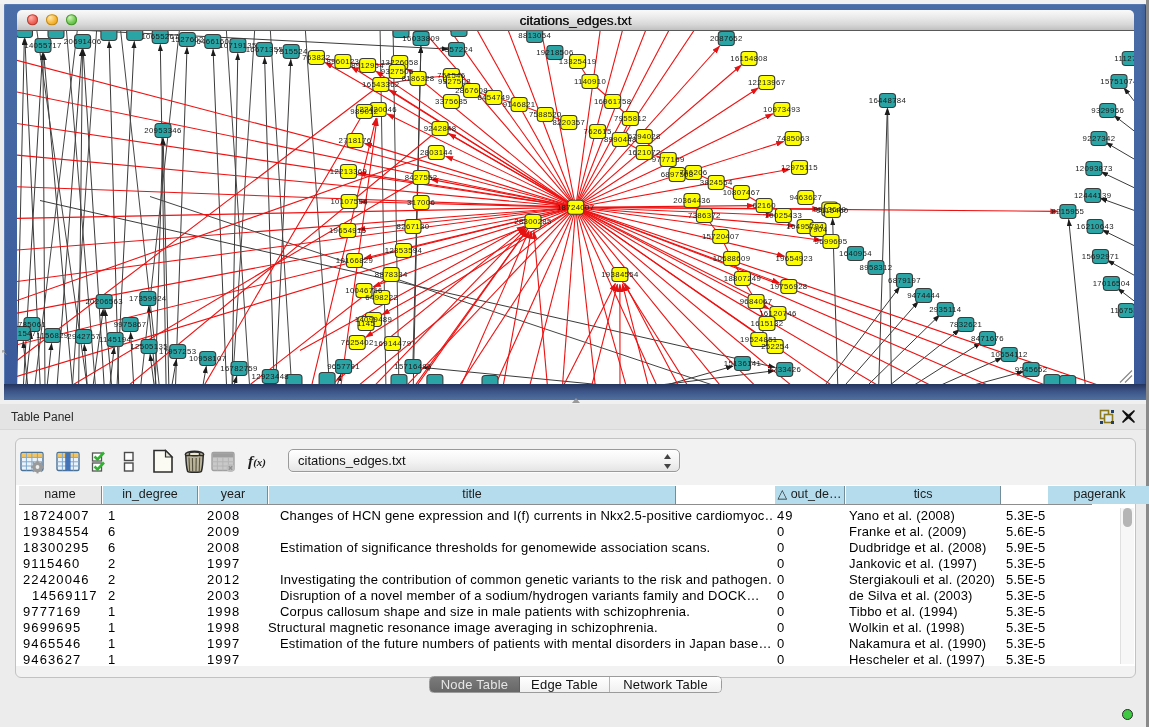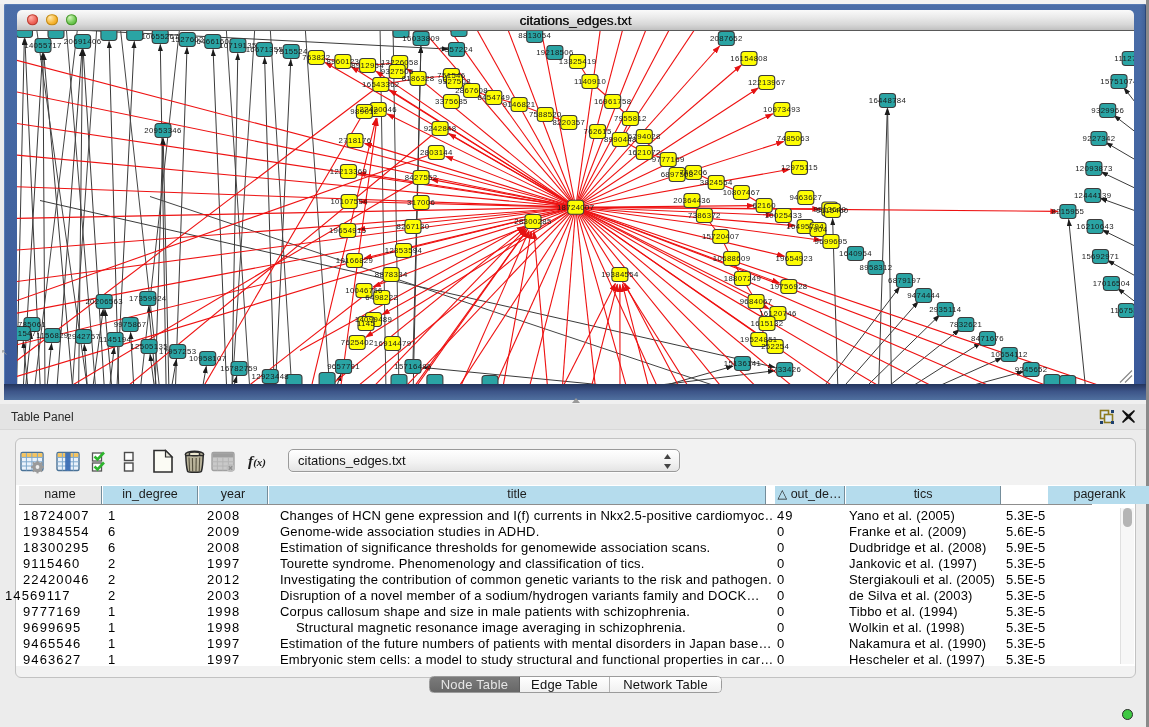--- a/index.html
+++ b/index.html
@@ -633,111 +633,108 @@
 <div id="combo">citations_edges.txt
  <svg style="position:absolute;right:7px;top:4px" width="9" height="15" viewBox="0 0 9 15">
  <path d="M4.5,0 L8,5 L1,5 z" fill="#444"></path>
       <path d="M4.5,15 L8,10 L1,10 z" fill="#444"></path>
     </svg>
 </div>
 <div id="tablebox"></div>
 <div class="hdr" style="left:19px;width:83px;background:#e9e9e9">name</div>
 <div class="hdr" style="left:103px;width:95px">in_degree</div>
 <div class="hdr" style="left:199px;width:69px">year</div>
-<div class="hdr" style="left:269px;width:497px">title</div>
+<div class="hdr" style="left:269px;width:407px">title</div>
 <div class="hdr" style="left:775px;width:70px">△ out_de…</div>
 <div class="hdr" style="left:846px;width:155px">tics</div>
 <div class="hdr" style="left:1048px;width:104px">pagerank</div>
 <div class="hdrline"></div>
 <div class="row" style="top:508.4px">
     <span style="left:23px" class="num">18724007</span>
     <span style="left:108px" class="num">1</span>
     <span style="left:207px" class="num">2008</span>
     <span style="left:280px;width:492px" class="clip">Changes of HCN gene expression and I(f) currents in Nkx2.5-positive cardiomyoc…</span>
     <span style="left:777px" class="num">49</span>
-    <span style="left:849px;width:153px" class="clip">Yano et al. (2005)</span>
+    <span style="left:849px;width:153px" class="clip">Yano et al. (2008)</span>
     <span style="left:1006px">5.3E-5</span>
   </div>
 <div class="row" style="top:524.4px">
     <span style="left:23px" class="num">19384554</span>
     <span style="left:108px" class="num">6</span>
     <span style="left:207px" class="num">2009</span>
-    <span style="left:280px;width:492px" class="clip">Genome-wide association studies in ADHD.</span>
     <span style="left:777px" class="num">0</span>
     <span style="left:849px;width:153px" class="clip">Franke et al. (2009)</span>
     <span style="left:1006px">5.6E-5</span>
   </div>
 <div class="row" style="top:540.4px">
     <span style="left:23px" class="num">18300295</span>
     <span style="left:108px" class="num">6</span>
     <span style="left:207px" class="num">2008</span>
     <span style="left:280px;width:492px" class="clip">Estimation of significance thresholds for genomewide association scans.</span>
     <span style="left:777px" class="num">0</span>
     <span style="left:849px;width:153px" class="clip">Dudbridge et al. (2008)</span>
     <span style="left:1006px">5.9E-5</span>
   </div>
 <div class="row" style="top:556.4px">
     <span style="left:23px" class="num">9115460</span>
     <span style="left:108px" class="num">2</span>
     <span style="left:207px" class="num">1997</span>
-    <span style="left:280px;width:492px" class="clip">Tourette syndrome. Phenomenology and classification of tics.</span>
     <span style="left:777px" class="num">0</span>
     <span style="left:849px;width:153px" class="clip">Jankovic et al. (1997)</span>
     <span style="left:1006px">5.3E-5</span>
   </div>
 <div class="row" style="top:572.4px">
     <span style="left:23px" class="num">22420046</span>
     <span style="left:108px" class="num">2</span>
     <span style="left:207px" class="num">2012</span>
     <span style="left:280px;width:492px" class="clip">Investigating the contribution of common genetic variants to the risk and pathogen…</span>
     <span style="left:777px" class="num">0</span>
-    <span style="left:849px;width:153px" class="clip">Stergiakouli et al. (2005)</span>
+    <span style="left:849px;width:153px" class="clip">Stergiakouli et al. (2020)</span>
     <span style="left:1006px">5.5E-5</span>
   </div>
 <div class="row" style="top:588.4px">
-    <span style="left:5px" class="num">14569117</span>
+    <span style="left:32px" class="num">14569117</span>
     <span style="left:108px" class="num">2</span>
     <span style="left:207px" class="num">2003</span>
     <span style="left:280px;width:492px" class="clip">Disruption of a novel member of a sodium/hydrogen variants family and DOCK…</span>
     <span style="left:777px" class="num">0</span>
     <span style="left:849px;width:153px" class="clip">de Silva et al. (2003)</span>
     <span style="left:1006px">5.3E-5</span>
   </div>
 <div class="row" style="top:604.4px">
     <span style="left:23px" class="num">9777169</span>
     <span style="left:108px" class="num">1</span>
     <span style="left:207px" class="num">1998</span>
     <span style="left:280px;width:492px" class="clip">Corpus callosum shape and size in male patients with schizophrenia.</span>
     <span style="left:777px" class="num">0</span>
     <span style="left:849px;width:153px" class="clip">Tibbo et al. (1994)</span>
     <span style="left:1006px">5.3E-5</span>
   </div>
 <div class="row" style="top:620.4px">
     <span style="left:23px" class="num">9699695</span>
     <span style="left:108px" class="num">1</span>
     <span style="left:207px" class="num">1998</span>
-    <span style="left:296px;width:492px" class="clip">Structural magnetic resonance image averaging in schizophrenia.</span>
+    <span style="left:268px;width:492px" class="clip">Structural magnetic resonance image averaging in schizophrenia.</span>
     <span style="left:777px" class="num">0</span>
     <span style="left:849px;width:153px" class="clip">Wolkin et al. (1998)</span>
     <span style="left:1006px">5.3E-5</span>
   </div>
 <div class="row" style="top:636.4px">
     <span style="left:23px" class="num">9465546</span>
     <span style="left:108px" class="num">1</span>
     <span style="left:207px" class="num">1997</span>
     <span style="left:280px;width:492px" class="clip">Estimation of the future numbers of patients with mental disorders in Japan base…</span>
     <span style="left:777px" class="num">0</span>
     <span style="left:849px;width:153px" class="clip">Nakamura et al. (1990)</span>
     <span style="left:1006px">5.3E-5</span>
   </div>
 <div class="row" style="top:652.4px">
     <span style="left:23px" class="num">9463627</span>
     <span style="left:108px" class="num">1</span>
     <span style="left:207px" class="num">1997</span>
-    <span style="left:280px;width:492px" class="clip">Embryonic stem cells: a model to study structural and functional properties in car…</span>
     <span style="left:777px" class="num">0</span>
     <span style="left:849px;width:153px" class="clip">Hescheler et al. (1997)</span>
     <span style="left:1006px">5.3E-5</span>
   </div>
 <div class="scrollbar"></div>
 <div class="thumb"></div>
 <div id="tabs">
     <div class="sel" style="width:90px">Node Table</div>
     <div style="width:90px">Edge Table</div>
     <div style="width:111px">Network Table</div>

